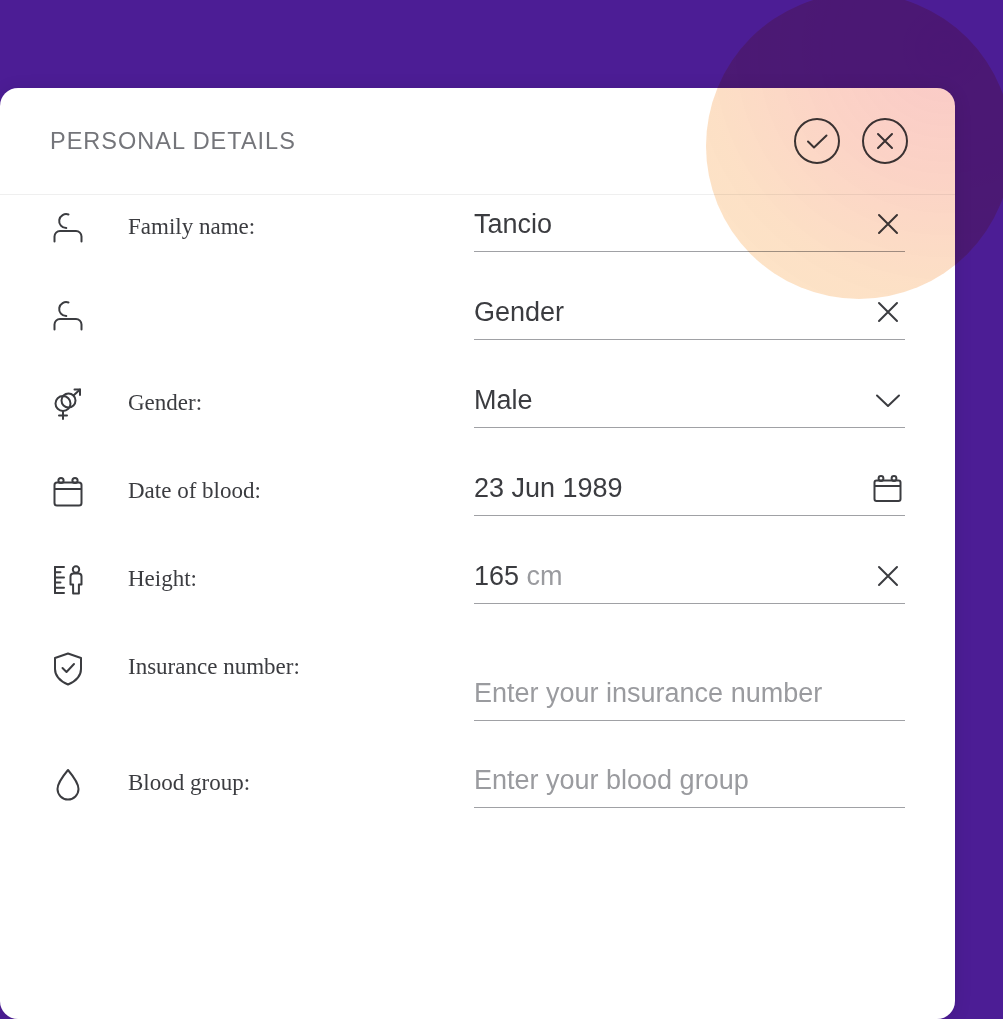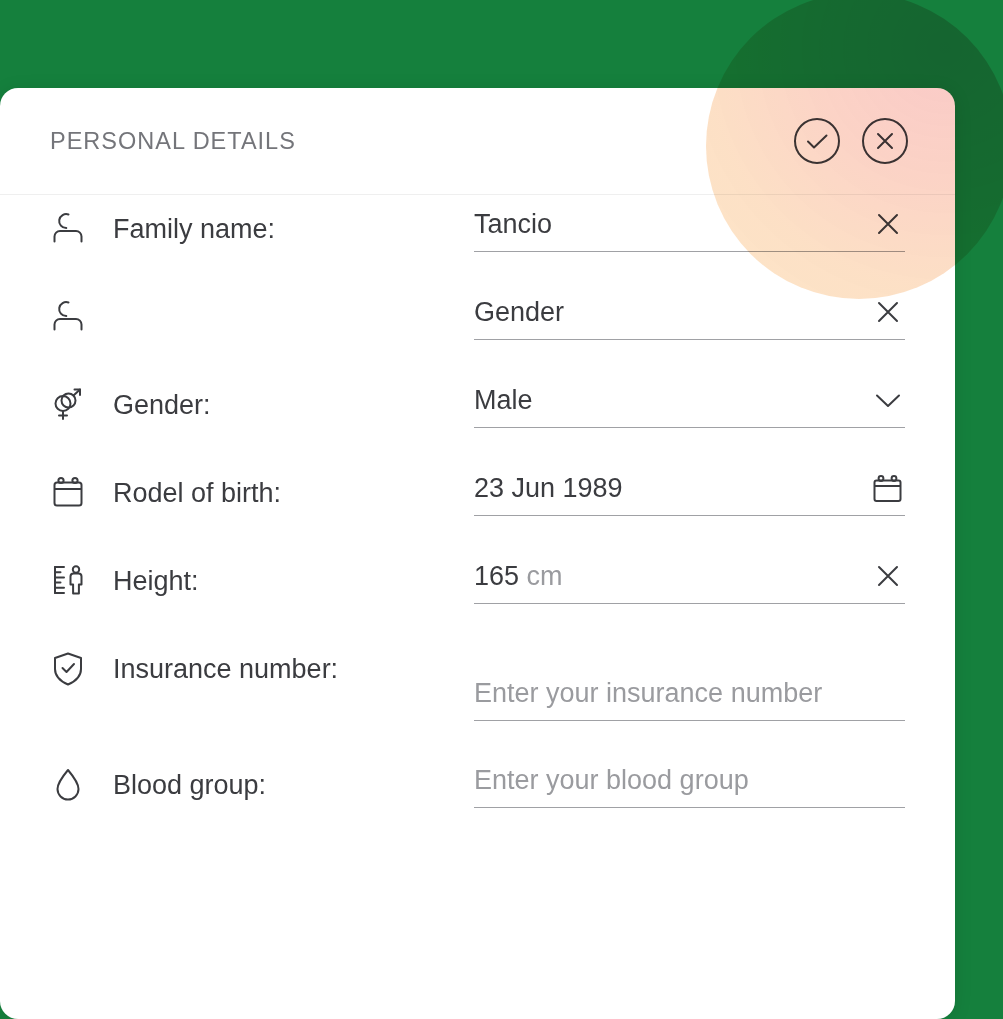--- a/index.html
+++ b/index.html
@@ -2,21 +2,21 @@
 <html><head>
 <meta charset="utf-8">
 <style>
   * { margin:0; padding:0; box-sizing:border-box; }
   html, body {
     width:1003px; height:1019px;
     background:#000;
     font-family:"Liberation Sans", sans-serif;
     overflow:hidden;
   }
-  #stage { position:relative; width:1003px; height:1019px; background:#15803d;padding-left:20px; }
+  #stage { position:relative; width:1003px; height:1019px; background:#4c1d95;padding-left:20px; }
 
   
   .card {
     position:absolute;
     left:0px; top:88px;
     width:955px; height:931px;
     background:#ffffff;
     border-radius:18px;
     box-shadow:0 2px 18px rgba(0,0,0,0.10);
     overflow:hidden;
@@ -61,26 +61,27 @@
   }
   .row-icon {
     position:absolute;
     left:45px; top:10px;
     width:46px; height:46px;
     display:flex; align-items:center; justify-content:center;
   }
   .row-icon svg { display:block; }
   .row-label {
     position:absolute;
-    left:113px; top:18px;
-    font-size:27px;
+    left:128px; top:18px;
+    font-size:23px;
     color:#3b3c40;
     font-weight:400;
     white-space:nowrap;
     line-height:1.2;
+    font-family:Liberation Serif, serif;
   }
   .field {
     position:absolute;
     left:474px;
     top:10px;
     width:431px;
     border-bottom:1.6px solid #a0a1a5;
     padding-bottom:8px;
     min-height:47px;
     display:flex;
@@ -216,21 +217,21 @@
 
       <div class="row">
         <span class="row-icon">
           <svg width="44" height="44" viewBox="0 0 44 44" fill="none">
             <rect x="8.5" y="12.5" width="27" height="23" rx="2.5" stroke="#3b3c40" stroke-width="2" fill="none"></rect>
             <path d="M8.5 19 h27" stroke="#3b3c40" stroke-width="2"></path>
             <circle cx="15" cy="10.5" r="2.6" stroke="#3b3c40" stroke-width="2" fill="none"></circle>
             <circle cx="29" cy="10.5" r="2.6" stroke="#3b3c40" stroke-width="2" fill="none"></circle>
           </svg>
         </span>
-        <span class="row-label">Rodel of birth:</span>
+        <span class="row-label">Date of blood:</span>
         <div class="field" title="Select your date of birth">
           <span class="field-text">23 Jun 1989</span>
           <span class="field-action">
             <svg width="34" height="32" viewBox="0 0 34 32" fill="none">
               <rect x="3.5" y="8.5" width="26" height="20.5" rx="2" stroke="#3b3c40" stroke-width="2" fill="none"></rect>
               <path d="M3.5 14 h26" stroke="#3b3c40" stroke-width="2"></path>
               <circle cx="10" cy="6.5" r="2.4" stroke="#3b3c40" stroke-width="2" fill="none"></circle>
               <circle cx="23" cy="6.5" r="2.4" stroke="#3b3c40" stroke-width="2" fill="none"></circle>
             </svg>
           </span>

